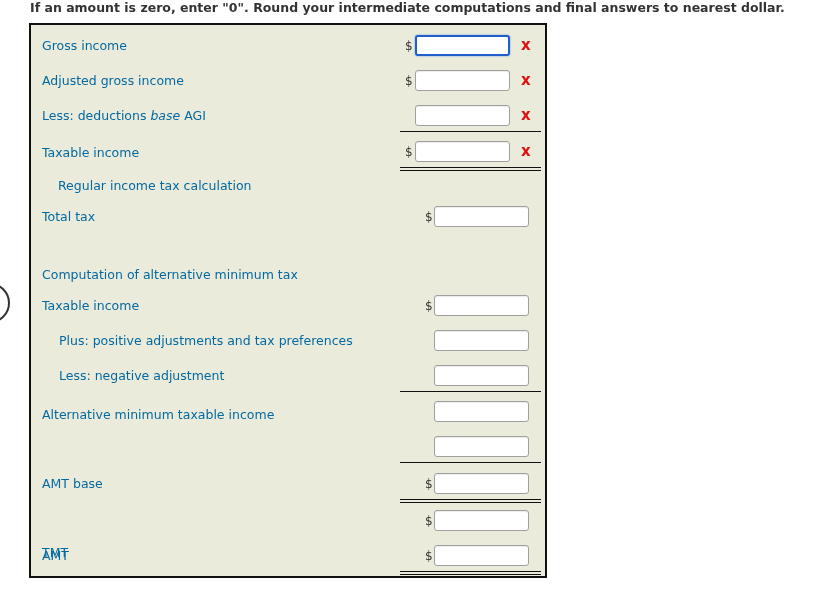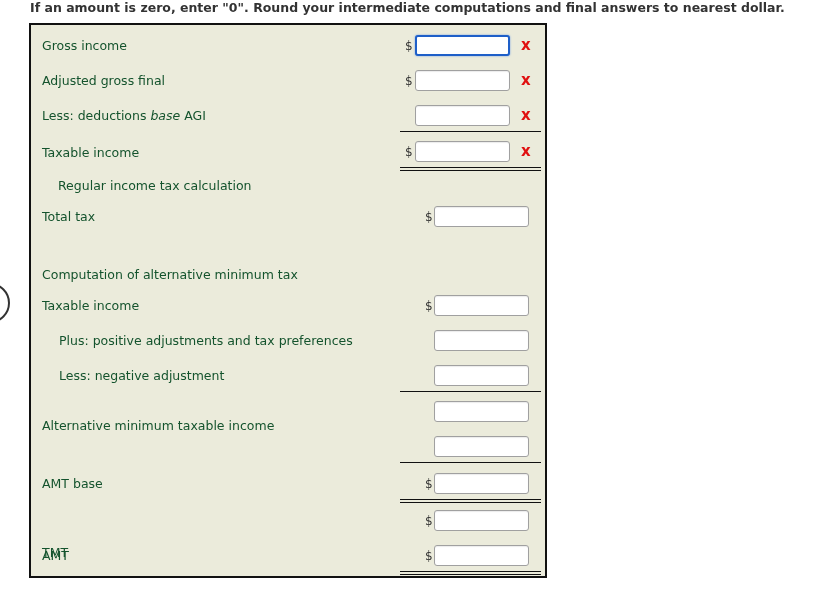--- a/index.html
+++ b/index.html
@@ -1,21 +1,21 @@
 <!DOCTYPE html>
 <html><head>
 <meta charset="utf-8">
 <style>
   html, body { margin:0; padding:0; background:#ffffff; }
   body { width:829px; height:594px; position:relative; overflow:hidden;
          font-family:"DejaVu Sans", "Liberation Sans", sans-serif; color:#222; }
   .instr { position:absolute; left:30px; top:0px; font-size:12.5px; font-weight:bold; color:#333; white-space:nowrap; letter-spacing:0; }
   .panel { position:absolute; left:29px; top:23px; width:518px; height:555px;
            background:#ebebdb; border:2px solid #111; box-sizing:border-box; }
-  .lbl { position:absolute; font-size:12.5px; color:#14532d; white-space:nowrap; }
+  .lbl { position:absolute; font-size:12.5px; color:#0369a1; white-space:nowrap; }
   .lbl i { font-style:italic; }
   .dollar { position:absolute; font-size:12px; color:#333; }
   .inp { position:absolute; width:95px; height:21px; box-sizing:border-box;
          background:#fff; border:1px solid #a0a0a0; border-radius:3px;
          box-shadow: inset 0 1px 1px rgba(0,0,0,0.08); padding:0 4px; font-size:12px; outline:none; }
   .inp.focused { border:2px solid #1e5fc8; box-shadow:0 0 2px #6a9ae6; }
   .xmark { position:absolute; font-size:15px; font-weight:bold; color:#e01010; font-family:"DejaVu Sans", sans-serif; }
   .rule { position:absolute; height:1px; background:#111; }
   .drule { position:absolute; height:4px; border-top:1px solid #111; border-bottom:1px solid #111; box-sizing:border-box; }
   .circle { position:absolute; left:-30px; top:283px; width:40px; height:40px; border:2px solid #333; border-radius:50%; box-sizing:border-box; }
@@ -27,21 +27,21 @@
 
 <div class="circle"></div>
 
 <div class="panel">
 
   <span class="lbl" style="left:11px;top:13px;">Gross income</span>
   <span class="dollar" style="left:374px;top:14px;">$</span>
   <input class="inp focused" style="left: 384px; top: 10px;" value="">
   <span class="xmark" style="left:490px;top:11px;">x</span>
 
-  <span class="lbl" style="left:11px;top:48px;">Adjusted gross final</span>
+  <span class="lbl" style="left:11px;top:48px;">Adjusted gross income</span>
   <span class="dollar" style="left:374px;top:49px;">$</span>
   <input class="inp" style="left: 384px; top: 45px;" value="">
   <span class="xmark" style="left:490px;top:46px;">x</span>
 
   <span class="lbl" style="left:11px;top:83px;"><span>Less: deductions </span><i>base</i><span> AGI</span></span>
   <input class="inp" style="left: 384px; top: 80px;" value="">
   <span class="xmark" style="left:490px;top:81px;">x</span>
   <div class="rule" style="left:369px;top:106px;width:141px;"></div>
 
   <span class="lbl" style="left:11px;top:120px;">Taxable income</span>
@@ -62,21 +62,21 @@
   <span class="dollar" style="left:394px;top:274px;">$</span>
   <input class="inp" style="left: 403px; top: 270px;" value="">
 
   <span class="lbl" style="left:28px;top:308px;">Plus: positive adjustments and tax preferences</span>
   <input class="inp" style="left: 403px; top: 305px;" value="">
 
   <span class="lbl" style="left:28px;top:343px;">Less: negative adjustment</span>
   <input class="inp" style="left: 403px; top: 340px;" value="">
   <div class="rule" style="left:369px;top:366px;width:141px;"></div>
 
-  <span class="lbl" style="left:11px;top:393px;text-align:right;">Alternative minimum taxable income</span>
+  <span class="lbl" style="left:11px;top:382px;text-align:right;">Alternative minimum taxable income</span>
   <input class="inp" style="left: 403px; top: 376px;" value="">
 
   <input class="inp" style="left: 403px; top: 411px;" value="">
   <div class="rule" style="left:369px;top:437px;width:141px;"></div>
 
   <span class="lbl" style="left:11px;top:451px;">AMT base</span>
   <span class="dollar" style="left:394px;top:452px;">$</span>
   <input class="inp" style="left: 403px; top: 448px;" value="">
   <div class="drule" style="left:369px;top:474px;width:141px;"></div>
 

